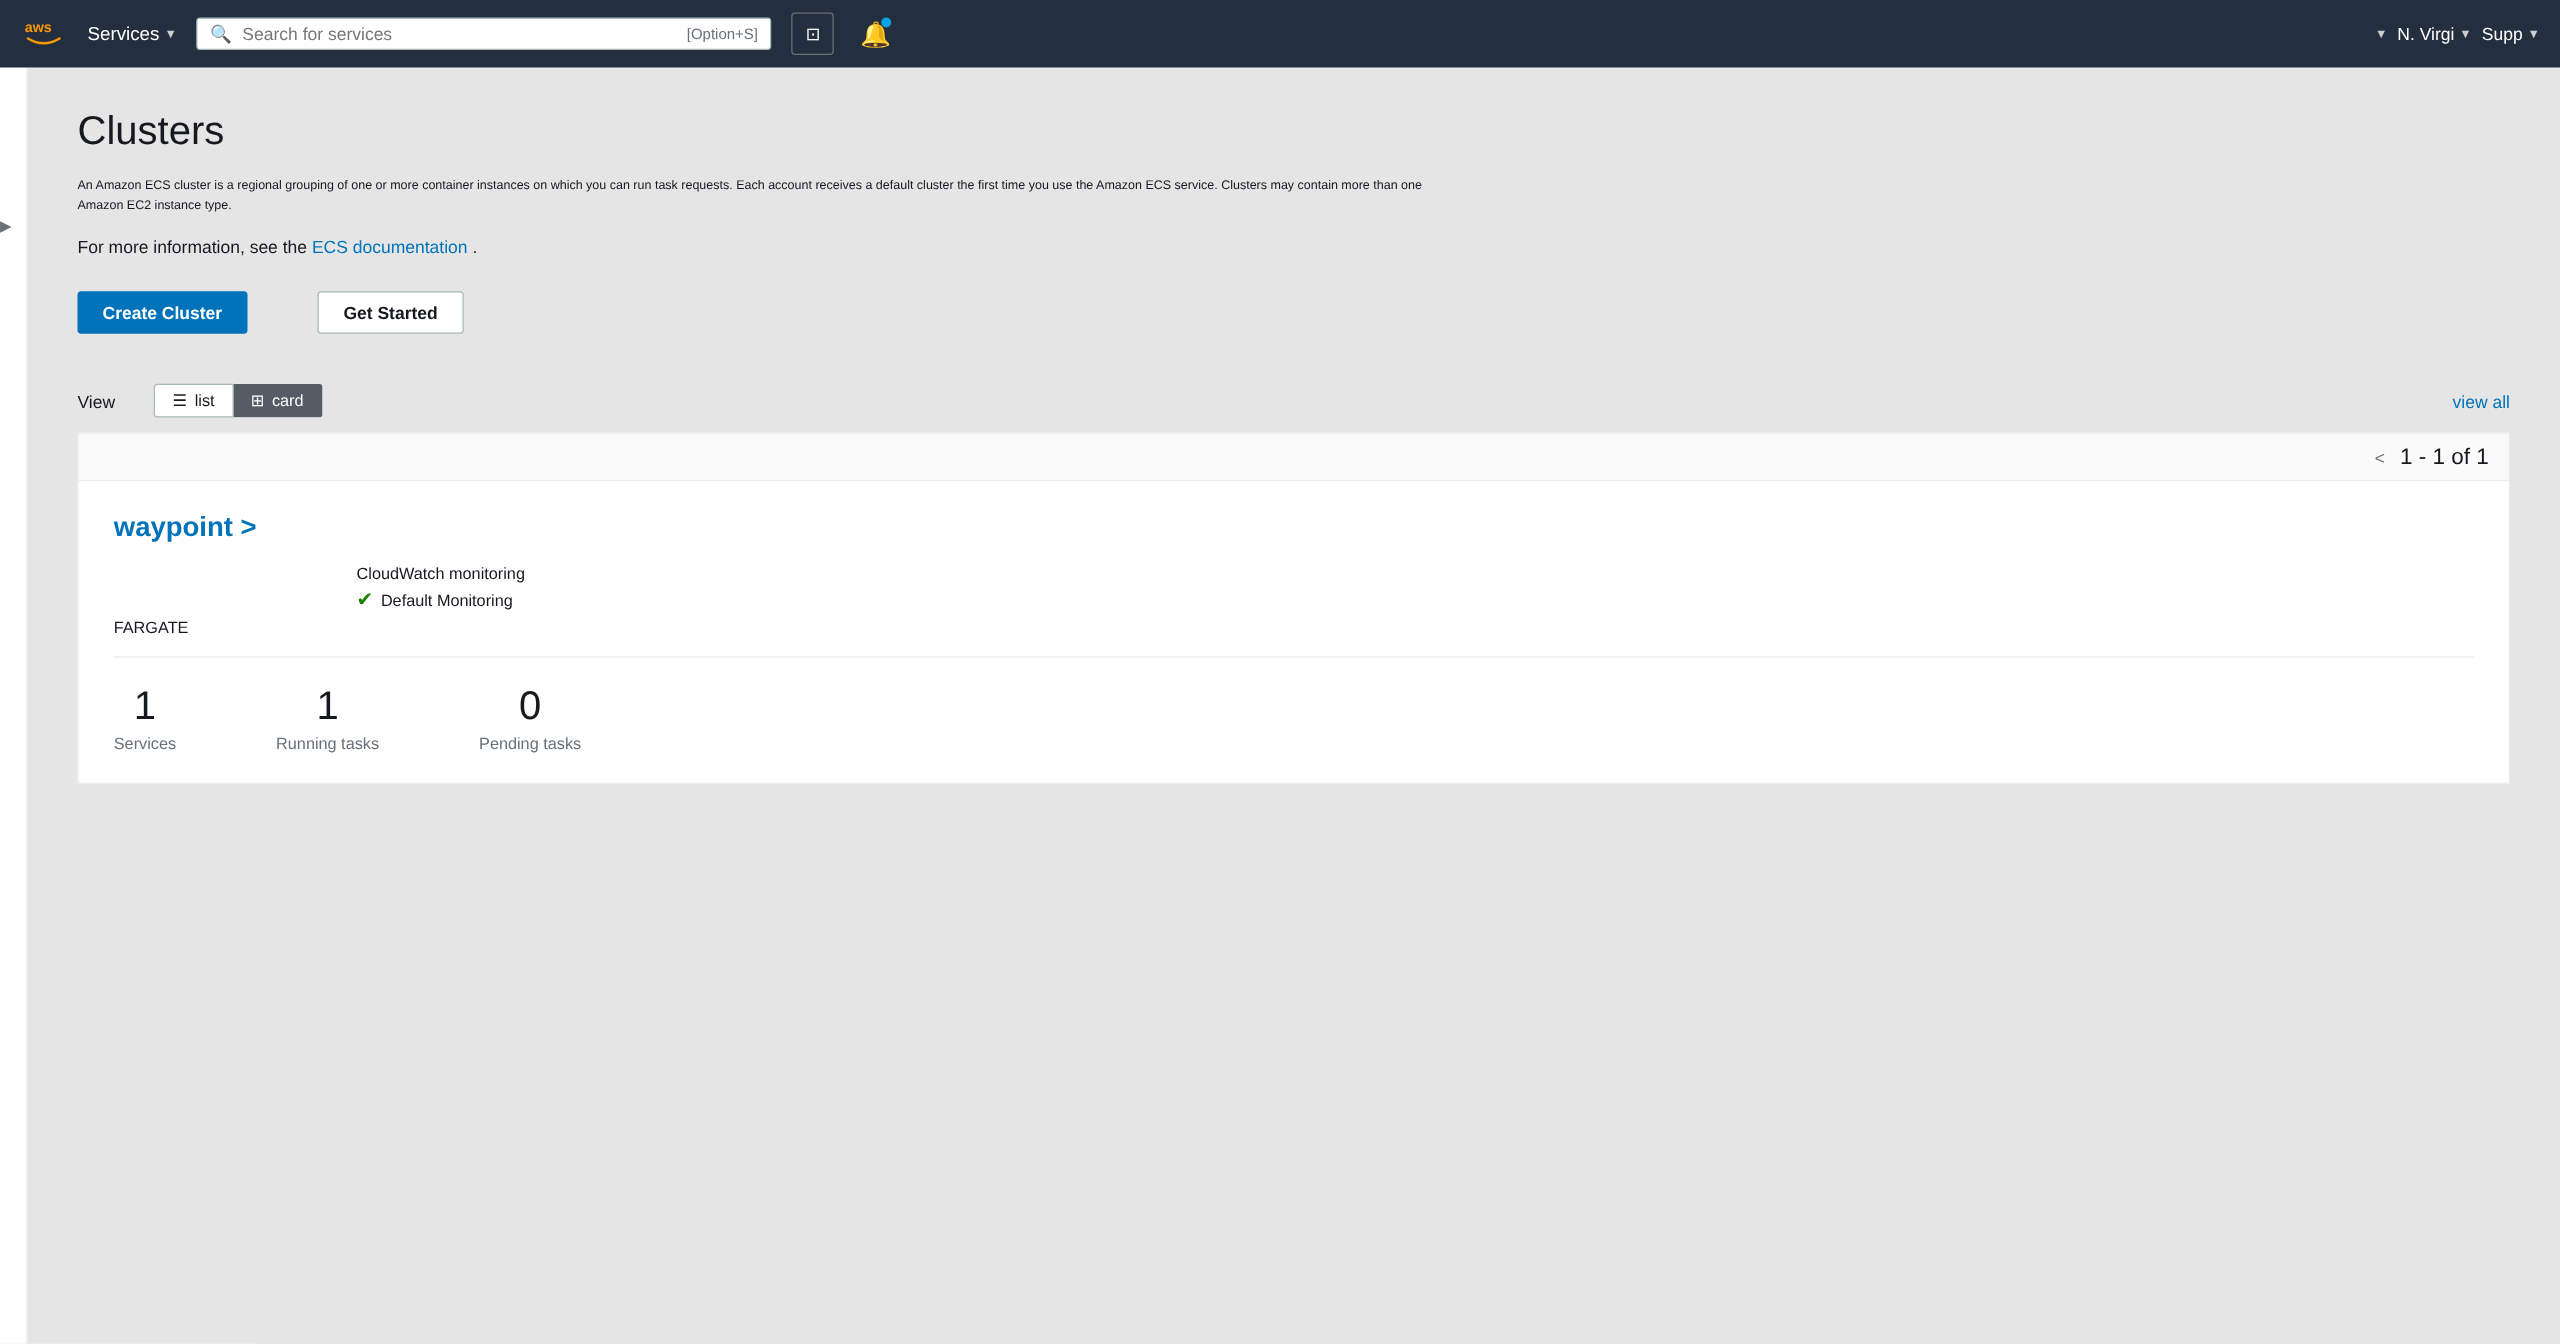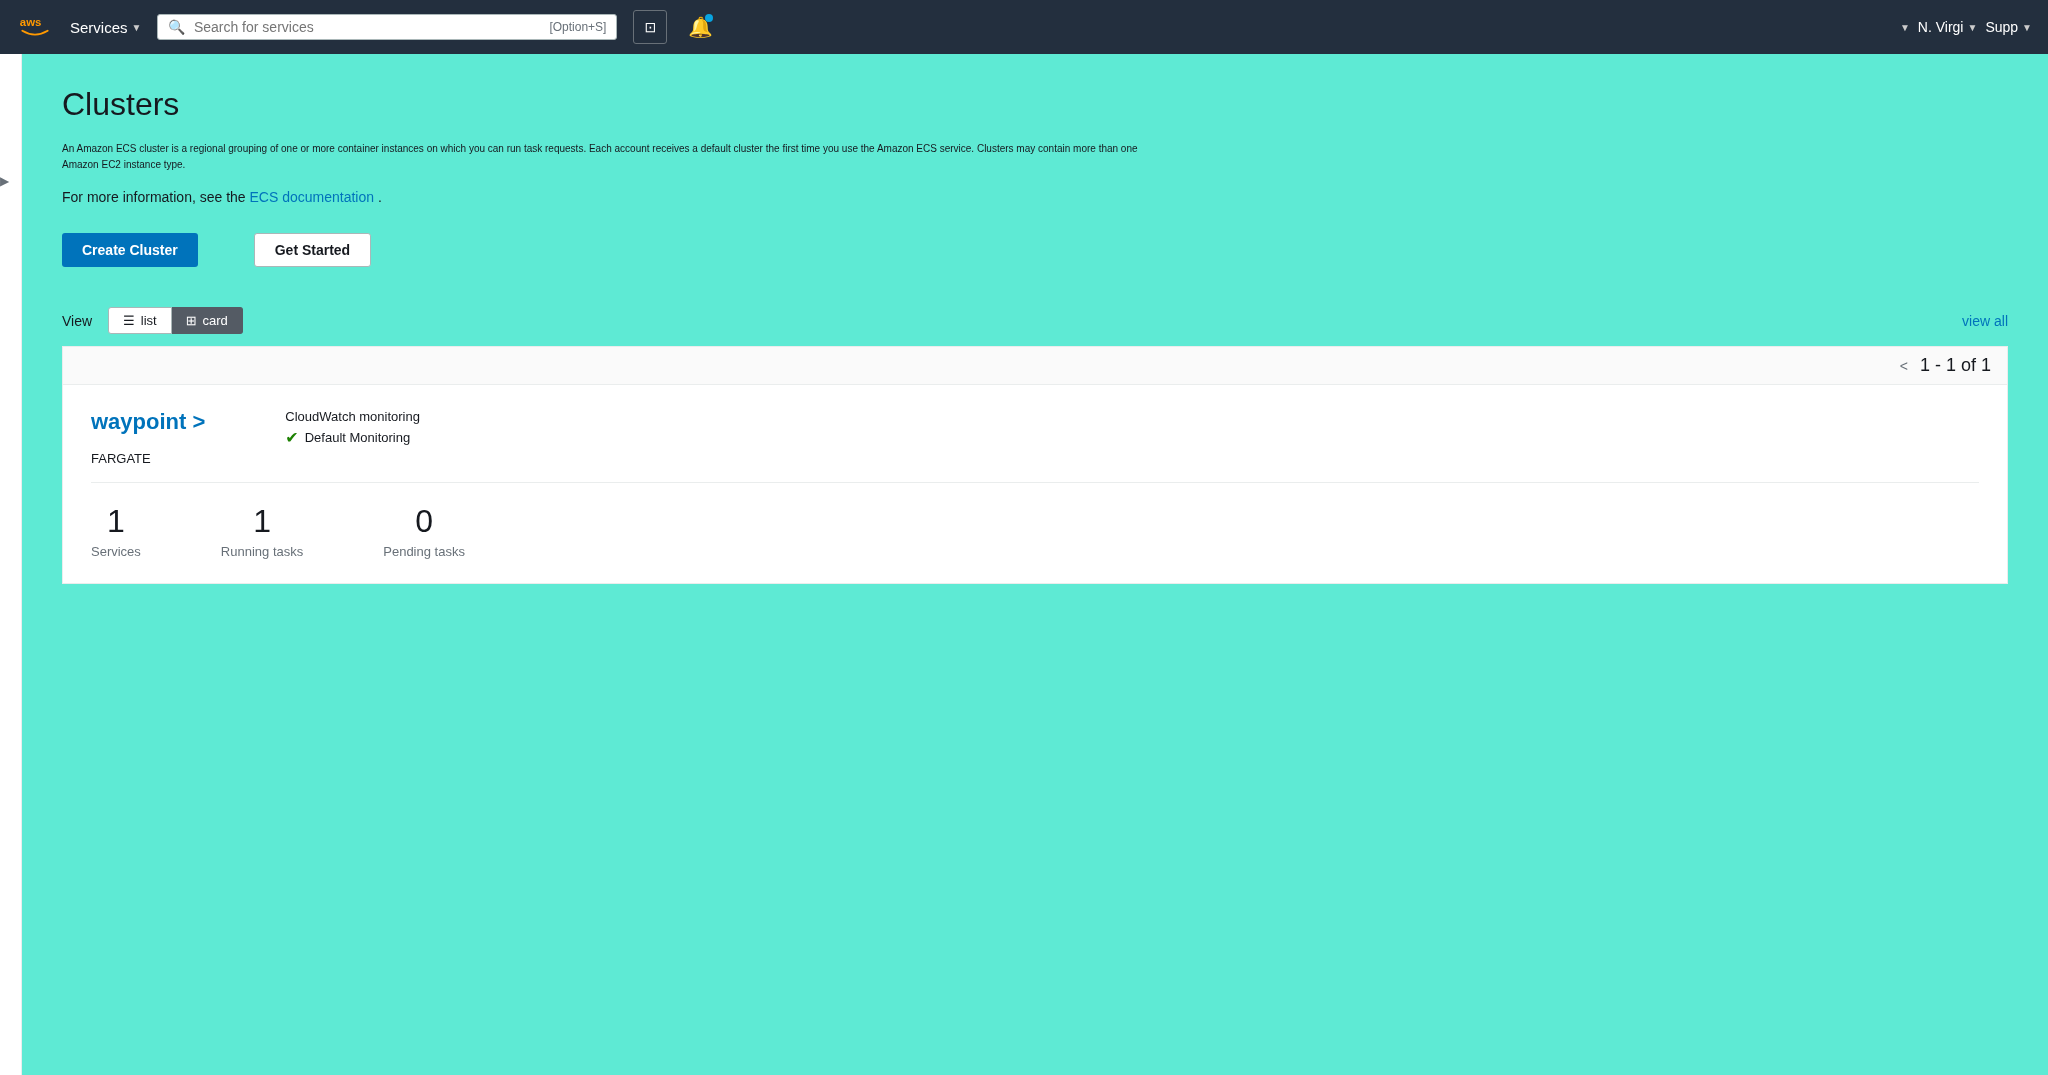--- a/index.html
+++ b/index.html
@@ -120,21 +120,21 @@
       align-items: flex-start;
       padding-top: 120px;
       cursor: pointer;
     }
     .sidebar-toggle-arrow {
       font-size: 12px;
       color: #687078;
     }
     .main-content {
       flex: 1;
-      background: #5eead4;
+      background: #e5e5e5;
       padding: 32px 40px;
       min-height: 100%;
     }
 
     
     .page-title {
       font-size: 32px;
       font-weight: 300;
       color: #16191f;
       margin-bottom: 18px;
@@ -266,20 +266,21 @@
       color: #0073bb;
       font-size: 22px;
       font-weight: 700;
       cursor: pointer;
       text-decoration: none;
     }
     .cluster-monitoring {
       display: flex;
       flex-direction: column;
       gap: 4px;
+      margin-top: 42px;
     }
     .cluster-monitoring-title {
       font-size: 13px;
       color: #16191f;
       font-weight: 500;
     }
     .cluster-monitoring-value {
       display: flex;
       align-items: center;
       gap: 6px;
@@ -389,21 +390,21 @@
       <a href="#">ECS documentation</a>
       <span>.</span>
     </p>
 
     <div class="action-buttons">
       <button class="btn-primary">Create Cluster</button>
       <button class="btn-secondary">Get Started</button>
     </div>
 
     <div class="view-section">
-      <div style="display:flex; align-items:center; gap:8px;">
+      <div style="display:flex; align-items:center; gap:23px;">
         <span class="view-label">View</span>
         <div class="view-toggle">
           <button class="view-btn">
             <span style="font-size:13px;">☰</span>
             <span>list</span>
           </button>
           <button class="view-btn active">
             <span style="font-size:13px;">⊞</span>
             <span>card</span>
           </button>

